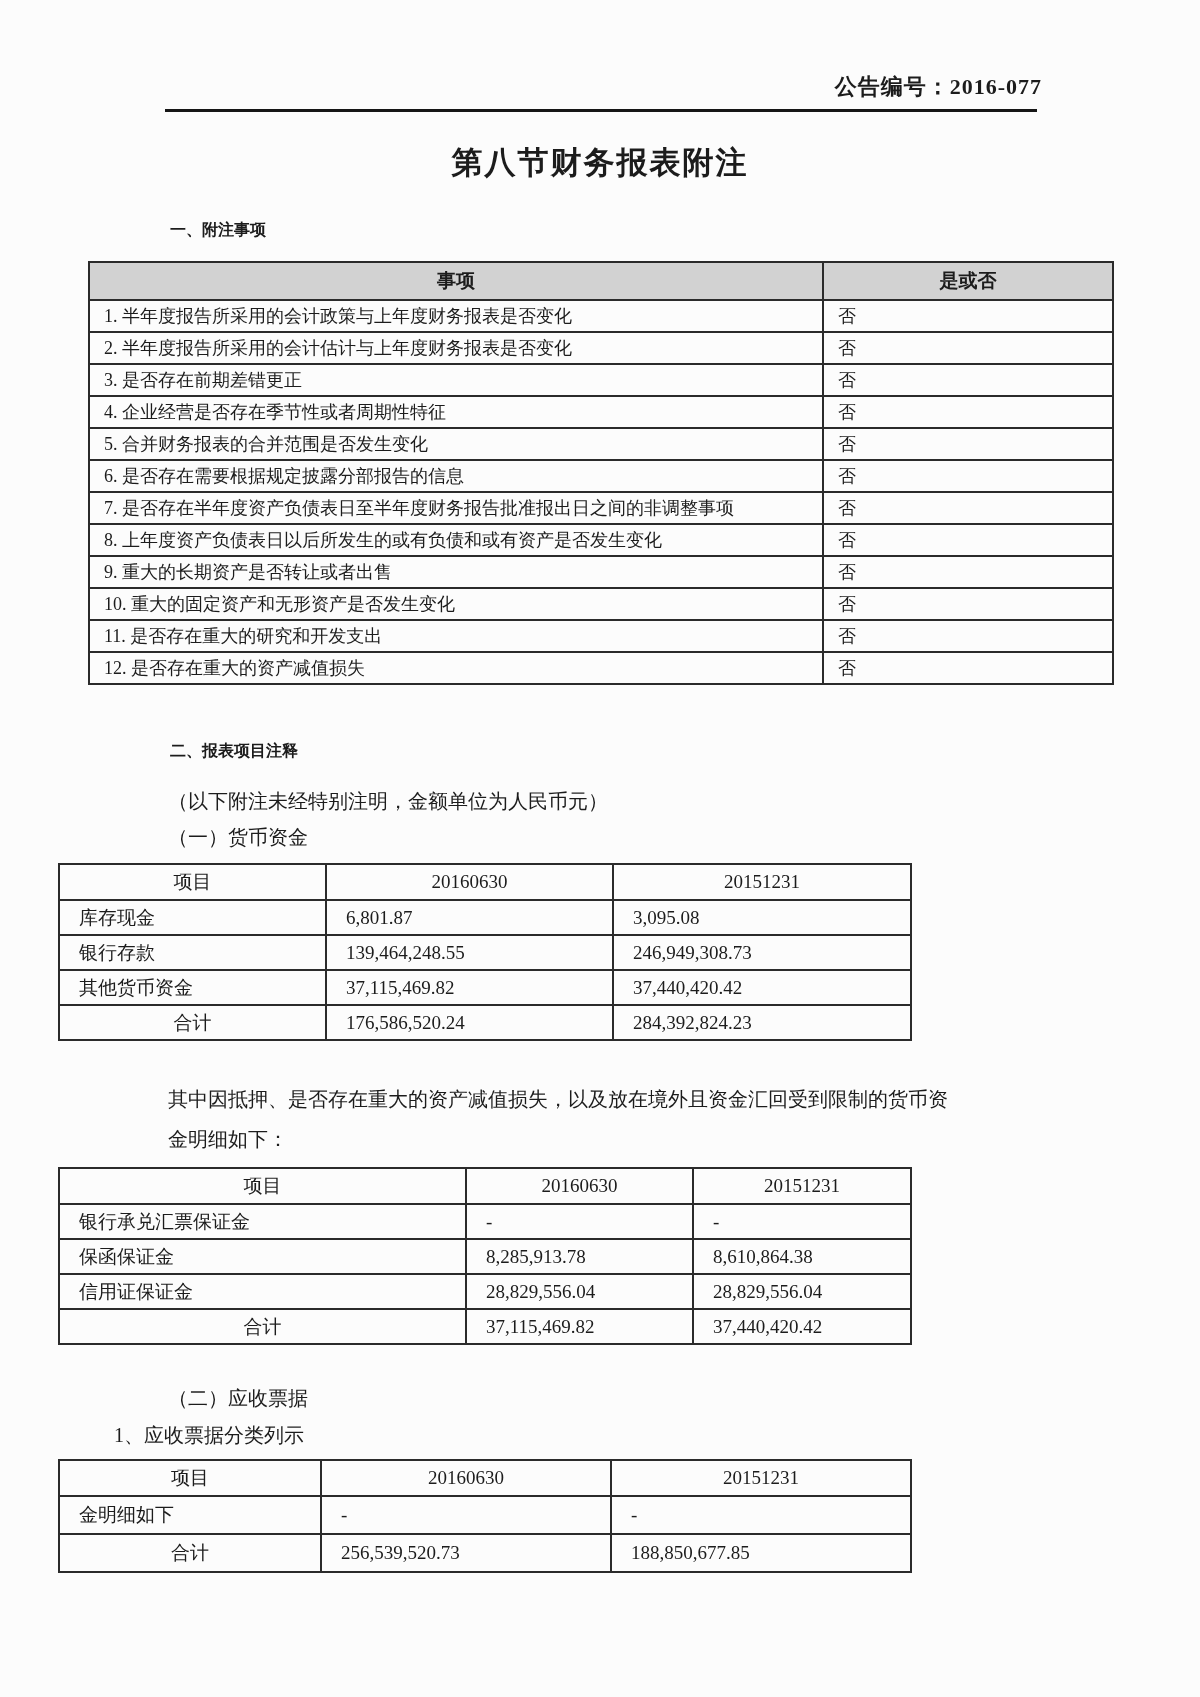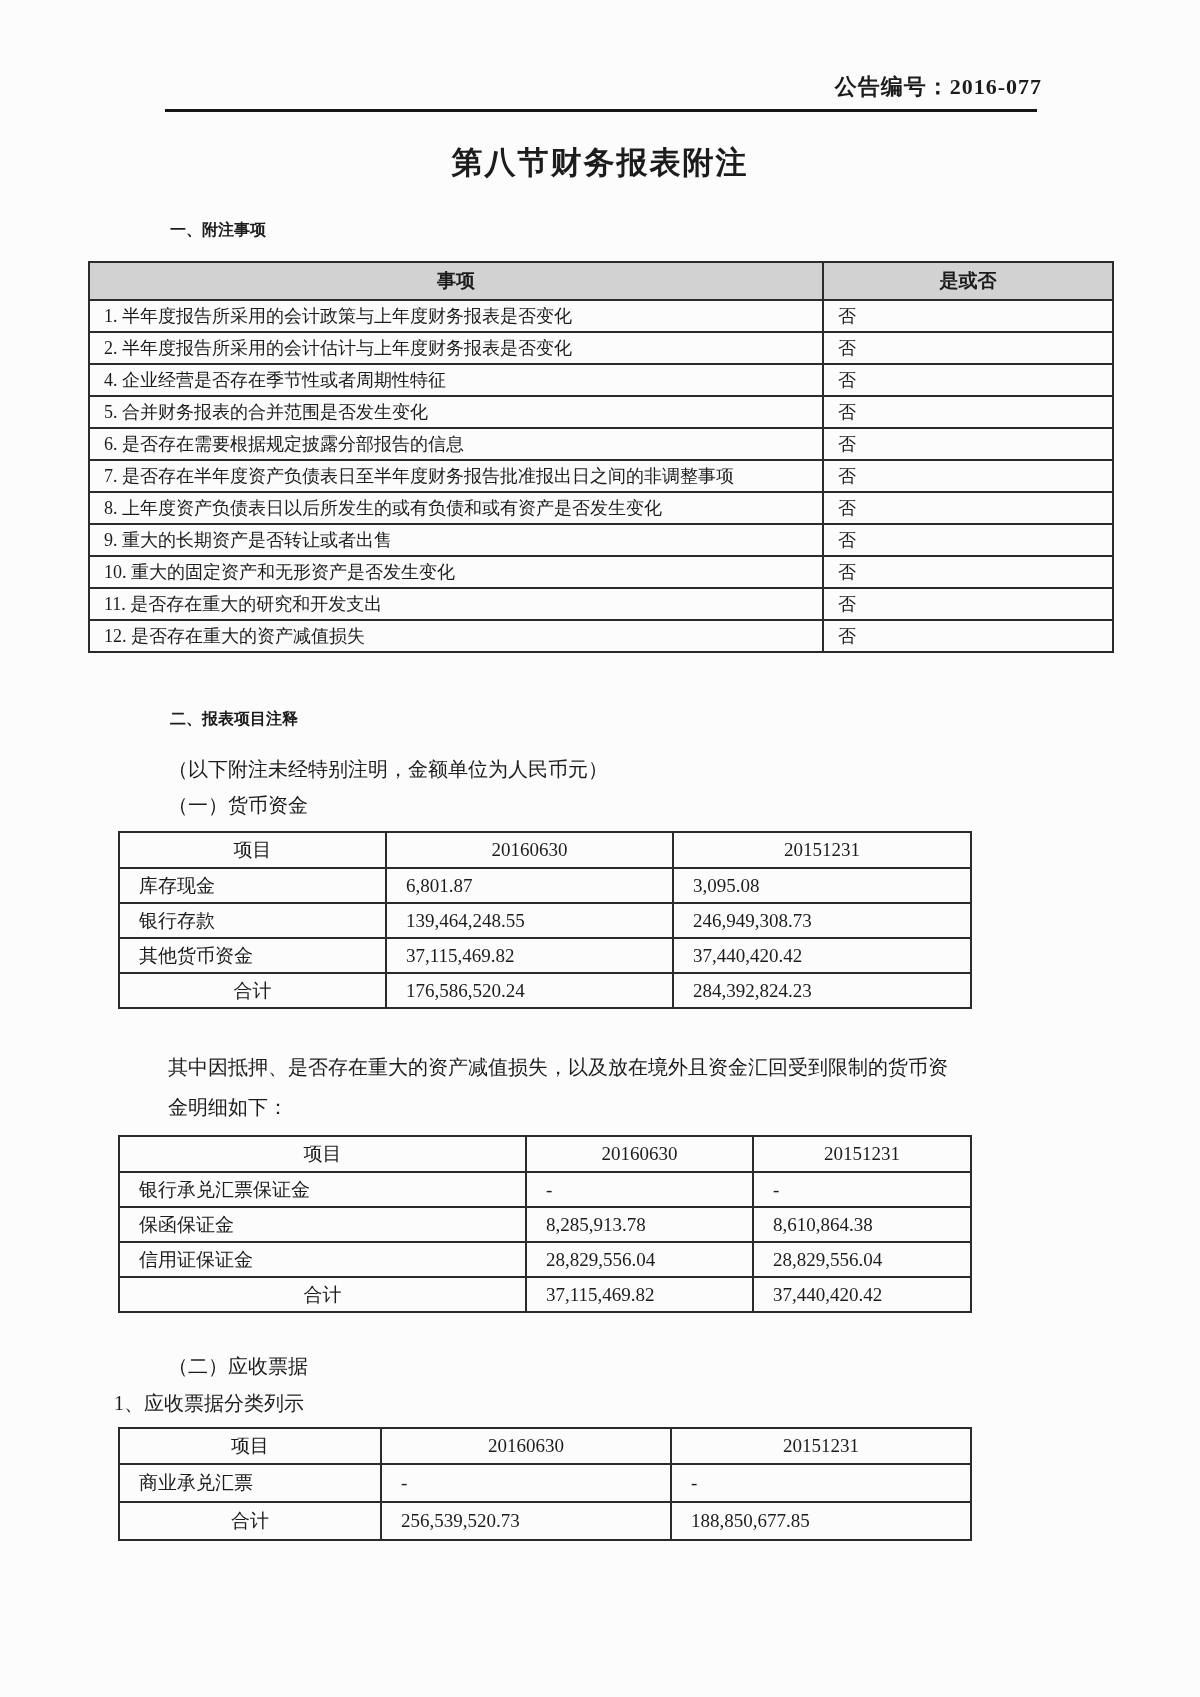--- a/index.html
+++ b/index.html
@@ -41,21 +41,21 @@
   table { border-collapse:collapse; table-layout:fixed; }
   th, td { border:2px solid #2b2b2b; overflow:hidden; white-space:nowrap; }
 
   .tbl-yesno { margin-left:88px; margin-top:20px; width:1024px; }
   .tbl-yesno th {
     background:#d2d2d2;
     height:34px; font-size:19px; font-weight:bold; text-align:center;
   }
   .tbl-yesno td { height:30px; font-size:18px; padding:0 6px 0 14px; text-align:left; }
 
-  .tbl-fin { margin-left:118px; width:852px;border-radius:21px; }
+  .tbl-fin { margin-left:58px; width:852px;border-radius:21px; }
   .tbl-fin th { height:32px; font-size:19px; font-weight:normal; text-align:center; }
   .tbl-fin td { height:33px; font-size:19px; padding:0 19px; text-align:left; }
   .tbl-fin td:nth-child(2), .tbl-fin td:nth-child(3) { text-align:left; padding-right:16px; }
   .tbl-fin tr.total-row td:first-child { text-align:center; }
   .tbl-fin.tall td { height:36px; }
   .mt12 { margin-top:12px; }
   .mt8  { margin-top:8px; }
   .mt10 { margin-top:10px; }
 
   .unit-note { margin-top:26px; margin-left:168px; font-size:20px; }
@@ -90,20 +90,24 @@
     <tbody>
         <tr>
           <td>1.  半年度报告所采用的会计政策与上年度财务报表是否变化</td>
           <td>否</td>
         </tr>
         <tr>
           <td>2.  半年度报告所采用的会计估计与上年度财务报表是否变化</td>
           <td>否</td>
         </tr>
         <tr>
+          <td>3.  是否存在前期差错更正</td>
+          <td>否</td>
+        </tr>
+        <tr>
           <td>4.  企业经营是否存在季节性或者周期性特征</td>
           <td>否</td>
         </tr>
         <tr>
           <td>5.  合并财务报表的合并范围是否发生变化</td>
           <td>否</td>
         </tr>
         <tr>
           <td>6.  是否存在需要根据规定披露分部报告的信息</td>
           <td>否</td>
@@ -230,21 +234,21 @@
       </colgroup>
     <thead>
         <tr>
           <th>项目</th>
           <th>20160630</th>
           <th>20151231</th>
         </tr>
       </thead>
     <tbody>
         <tr>
-          <td>商业承兑汇票</td>
+          <td>金明细如下</td>
           <td>-</td>
           <td>-</td>
         </tr>
         <tr class="total-row">
           <td>合计</td>
           <td>256,539,520.73</td>
           <td>188,850,677.85</td>
         </tr>
       </tbody>
   </table>

